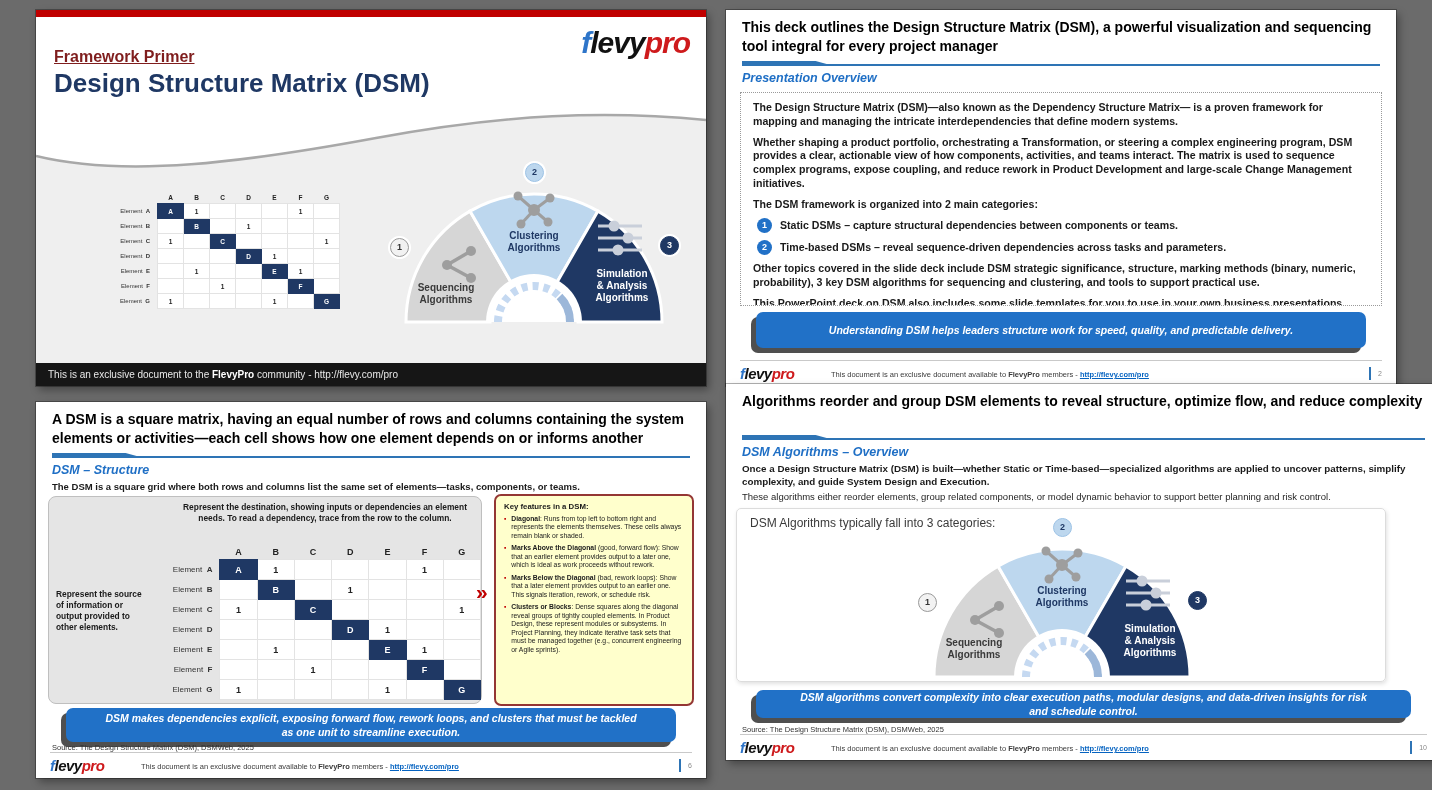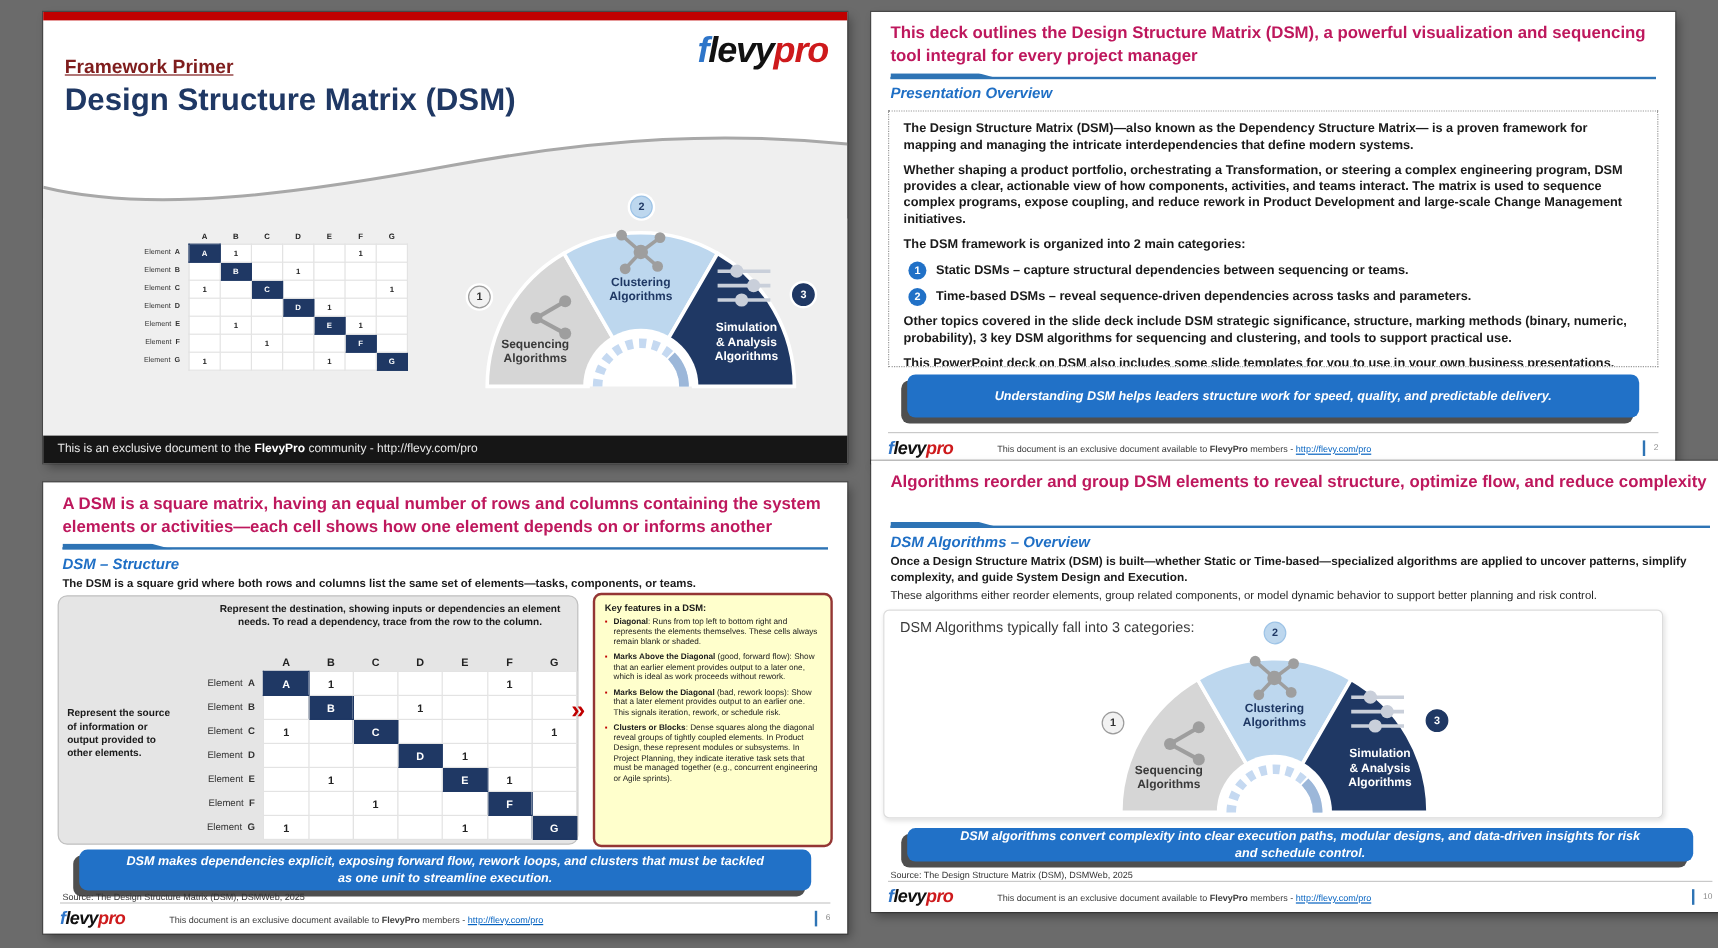--- a/index.html
+++ b/index.html
@@ -5,30 +5,30 @@
   html,body{margin:0;padding:0;}
   body{background:#6B6B6B;font-family:"Liberation Sans","DejaVu Sans",sans-serif;}
   #canvas{position:relative;width:1432px;height:790px;background:#6B6B6B;overflow:hidden;}
   .slide{position:absolute;width:670px;height:376px;background:#fff;box-shadow:0 0 0 1px rgba(0,0,0,.3),3px 4px 8px rgba(0,0,0,.35);}
   #slide-title{left:36px;top:10px;}
   #slide-overview{left:726px;top:10px;}
   #slide-structure{left:36px;top:402px;}
   #slide-algorithms{left:726px;top:384px;padding-left:45px;}
 
   
-  .headline{position:absolute;left:16px;top:8px;right:14px;font-size:14px;font-weight:bold;color:#be185d;line-height:1.35;}
+  .headline{position:absolute;left:16px;top:8px;right:14px;font-size:14px;font-weight:bold;color:#000000;line-height:1.35;}
   .hdiv{position:absolute;left:16px;right:16px;top:54px;height:2px;background:#2E74B5;}
   .hdiv::before{content:'';position:absolute;left:0;top:-3px;width:92px;height:5px;background:#2E74B5;clip-path:polygon(0 0,80% 0,100% 100%,0 100%);}
   .subtitle{position:absolute;left:16px;top:61px;font-size:12.5px;font-weight:bold;font-style:italic;color:#1F6FC5;}
   .banner{position:absolute;left:30px;right:30px;background:#2171C7;border-radius:7px;box-shadow:-5px 5px 0 #4F4F4F;color:#fff;font-style:italic;font-weight:bold;font-size:10.5px;line-height:1.35;display:flex;align-items:center;justify-content:center;text-align:center;padding:0 34px;box-sizing:border-box;}
   .source{position:absolute;left:16px;top:341px;font-size:7.5px;color:#333;}
   .footline{position:absolute;left:14px;right:14px;top:350px;border-top:1px solid #C9C9C9;}
   .foot-logo{position:absolute;left:14px;top:355px;font-size:15px;font-weight:800;font-style:italic;letter-spacing:-0.5px;}
   .foot-text{position:absolute;left:105px;top:360px;font-size:7.5px;color:#3A3A3A;}
-  .foot-text a{color:#0563C1;text-decoration:underline;}
+  .foot-text a{color:#0563C1;text-decoration:underline;font-weight:bold;}
   .foot-page{position:absolute;right:14px;top:357px;display:flex;align-items:center;gap:7px;}
   .foot-page .bar{width:2.5px;height:13px;background:#2E74B5;}
   .foot-page .num{font-size:7px;color:#8A8A8A;}
   .lg-f{color:#2E75C9;} .lg-levy{color:#111;} .lg-pro{color:#CE1A1C;}
 
   
   .redbar{position:absolute;left:0;top:0;right:0;height:7px;background:#C00000;}
   .t-logo{position:absolute;right:16px;top:16px;font-size:30px;font-weight:800;font-style:italic;letter-spacing:-1px;}
   .t-kicker{position:absolute;left:18px;top:38px;font-size:16px;font-weight:bold;color:#7f1d1d;text-decoration:underline;}
   .t-title{position:absolute;left:18px;top:58px;font-size:26px;font-weight:bold;color:#1F3864;}
@@ -234,21 +234,21 @@
   <div class="slide" id="slide-overview">
     <div class="headline">This deck outlines the Design Structure Matrix (DSM), a powerful visualization and sequencing tool integral for every project manager</div>
     <div class="hdiv"></div>
     <div class="subtitle">Presentation Overview</div>
     <div class="ov-box" id="ov-body">
         <p>The Design Structure Matrix (DSM)—also known as the Dependency Structure Matrix— is a proven framework for mapping and managing the intricate interdependencies that define modern systems.</p>
         <p>Whether shaping a product portfolio, orchestrating a Transformation, or steering a complex engineering program, DSM provides a clear, actionable view of how components, activities, and teams interact.  The matrix is used to sequence complex programs, expose coupling, and reduce rework in Product Development and large-scale Change Management initiatives.</p>
         <p>The DSM framework is organized into 2 main categories:</p>
         <div class="ov-cat">
           <span class="numc">1</span>
-          <span class="txt">Static DSMs – capture structural dependencies between sequencing or teams.</span>
+          <span class="txt">Static DSMs – capture structural dependencies between components or teams.</span>
         </div>
         <div class="ov-cat">
           <span class="numc">2</span>
           <span class="txt">Time-based DSMs – reveal sequence-driven dependencies across tasks and parameters.</span>
         </div>
         <p>Other topics covered in the slide deck include DSM strategic significance, structure, marking methods (binary, numeric, probability), 3 key DSM algorithms for sequencing and clustering, and tools to support practical use.</p>
         <p>This PowerPoint deck on DSM also includes some slide templates for you to use in your own business presentations.</p>
       </div>
     <div class="banner" style="top:302px;height:36px;">Understanding DSM helps leaders structure work for speed, quality, and predictable delivery.</div>
     <div class="footline"></div>

